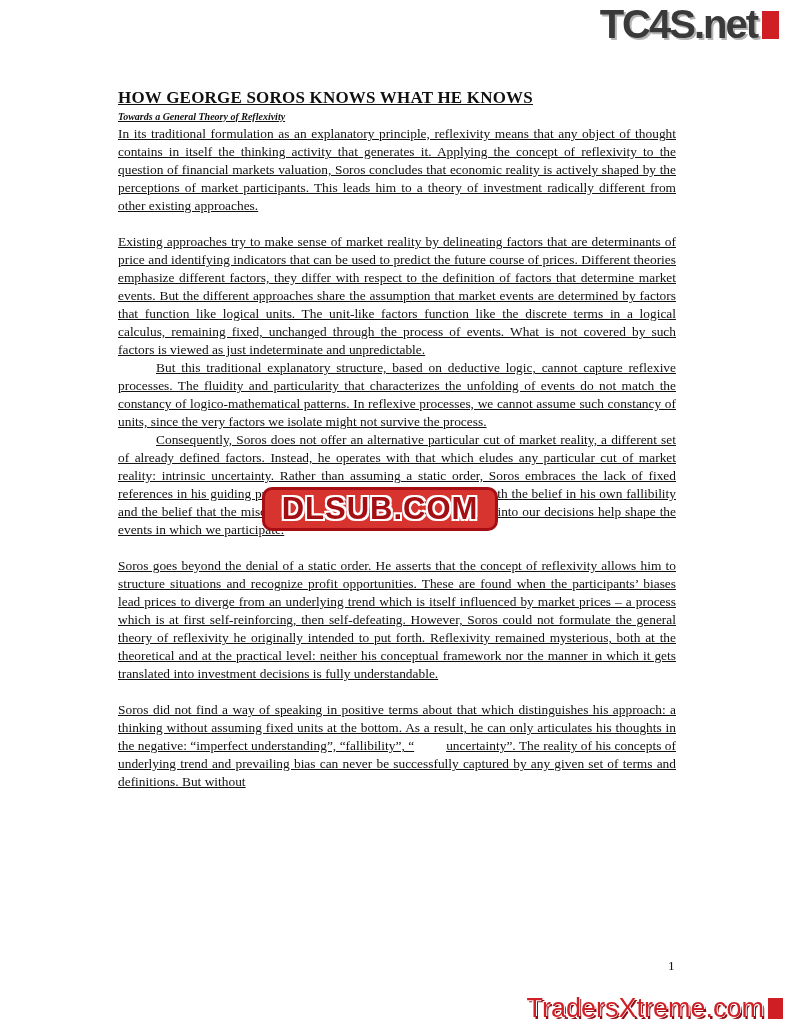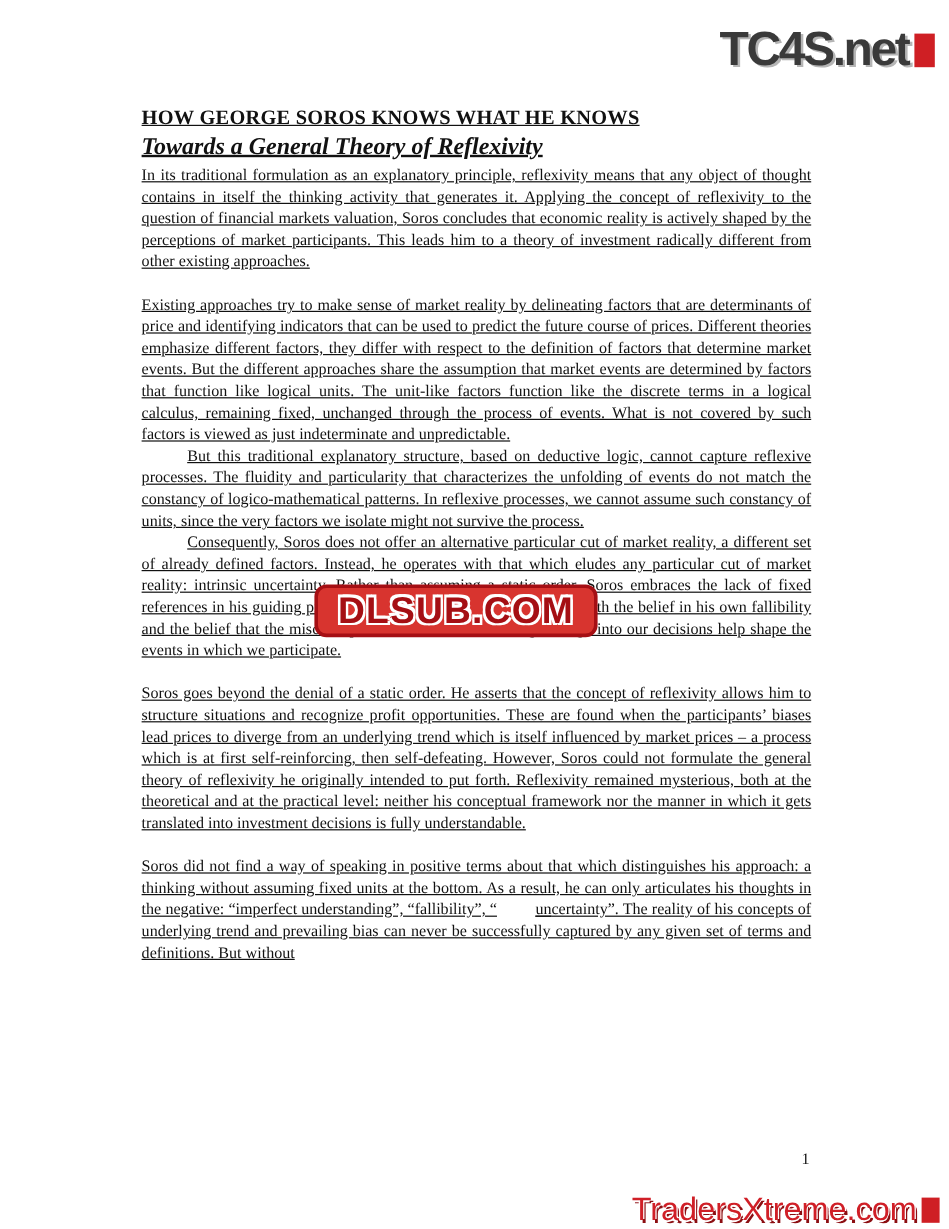--- a/index.html
+++ b/index.html
@@ -9,21 +9,21 @@
     height: 1024px;
     background: #ffffff;
     overflow: hidden;
     font-family: "Liberation Serif", serif;
     color: #111111;
   }
 
   
   .wm-top {
     position: absolute;
-    top: 19px;
+    top: 2px;
     right: 12px;
     display: flex;
     align-items: center;
     white-space: nowrap;
   }
   .wm-top-text {
     font-family: "Liberation Sans", sans-serif;
     font-weight: bold;
     font-size: 40px;
     letter-spacing: -2px;
@@ -47,21 +47,21 @@
     width: 558px;
     text-decoration: underline;
   }
   h1.title {
     font-size: 17px;
     font-weight: bold;
     margin: 0 0 3px 0;
     letter-spacing: 0.2px;
   }
   h2.subtitle {
-    font-size: 20px;
+    font-size: 10px;
     font-weight: bold;
     font-style: italic;
     margin: 0 0 3px 0;
   }
   .byline {
     font-size: 13.4px;
     margin: 0 0 42px 0;
   }
   .body-text { }
   .para {

